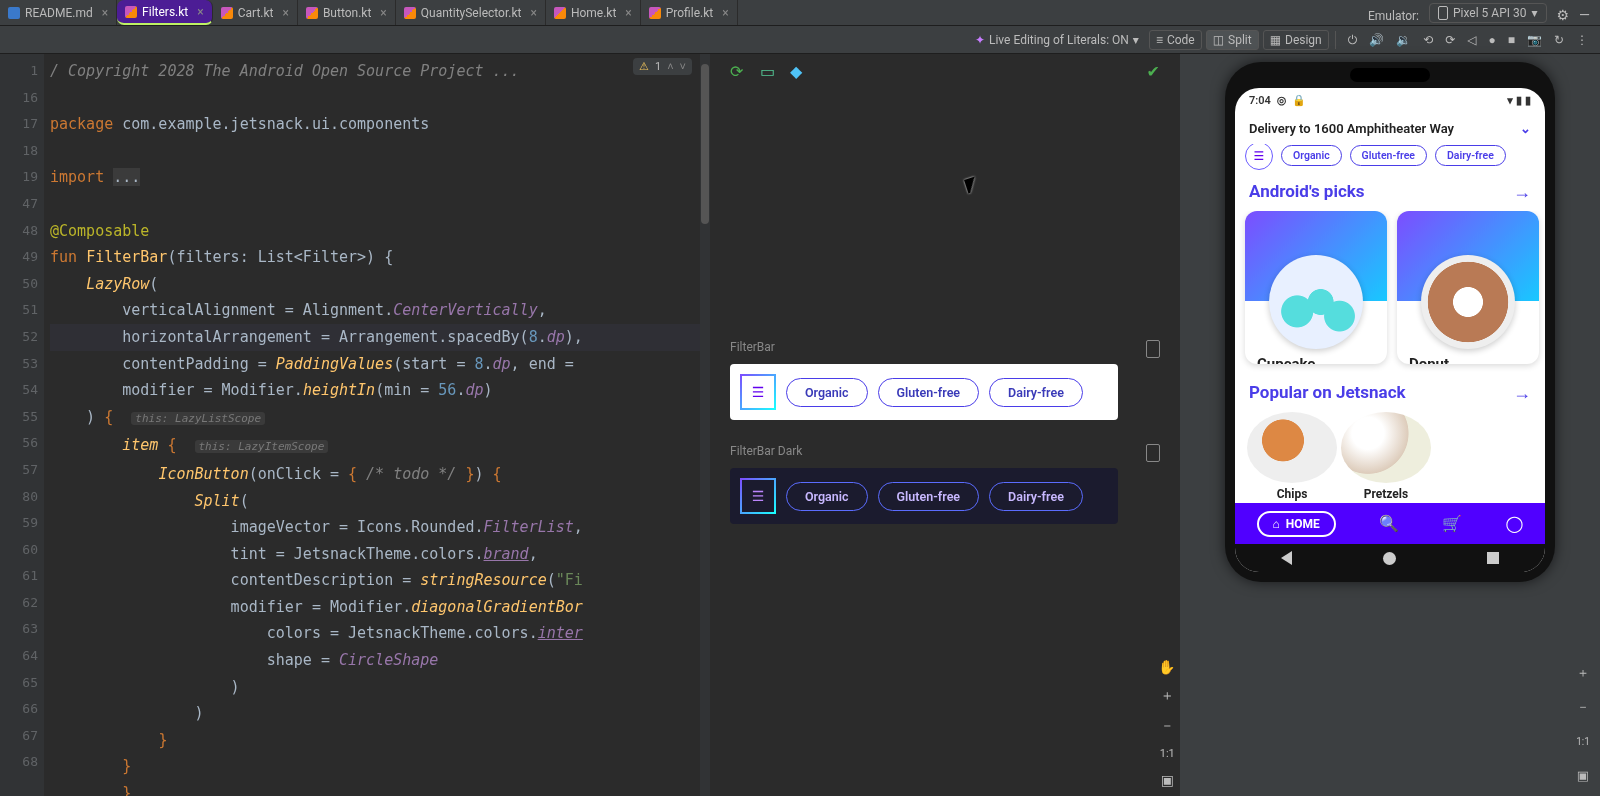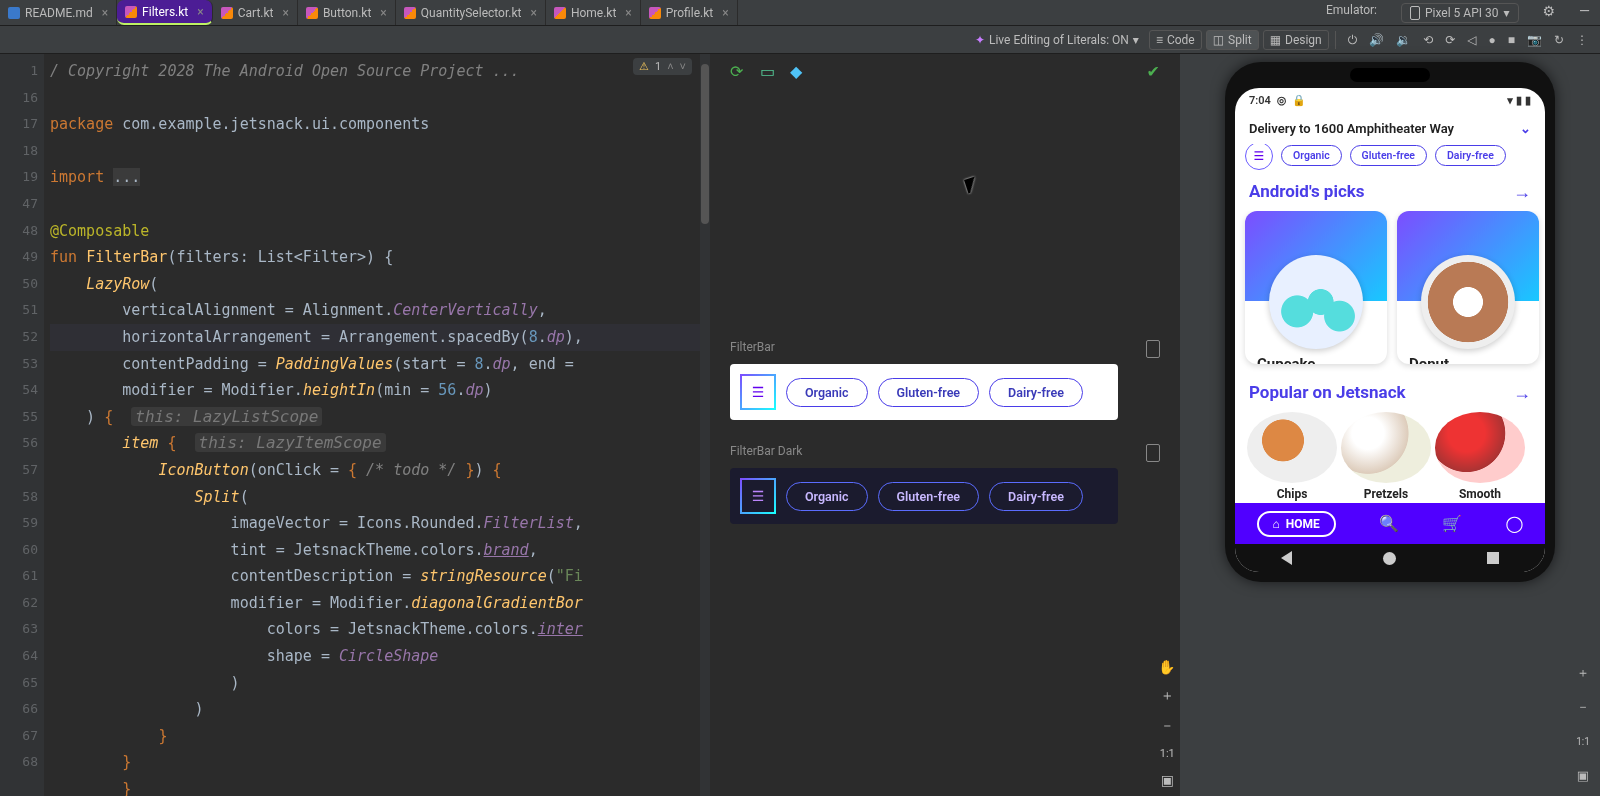--- a/index.html
+++ b/index.html
@@ -6,21 +6,21 @@
   html, body { width: 1600px; height: 796px; font-family: -apple-system, BlinkMacSystemFont, "Segoe UI", Roboto, sans-serif; overflow: hidden; }
   body { background: #2b2b2b; color: #bbb; display: flex; flex-direction: column; }
 
   
   .tabs { display: flex; align-items: center; background: #3c3f41; height: 26px; border-bottom: 1px solid #1e1e1e; font-size: 12px; }
   .tab { display: flex; align-items: center; padding: 0 8px; height: 100%; color: #bbb; border-right: 1px solid #2b2b2b; cursor: pointer; gap: 5px; }
   .tab.active { background: #4c1d95; border-bottom: 2px solid #bef264; color: #fff; border-radius: 7px; }
   .tab .icon-kt { width: 12px; height: 12px; background: linear-gradient(135deg, #c757bc 50%, #f88909 50%); border-radius: 2px; }
   .tab .icon-md { width: 12px; height: 12px; background: #3a79cb; border-radius: 2px; }
   .tab .close { color: #888; font-size: 12px; margin-left: 4px; }
-  .tabs-right { margin-left: auto; display: flex; align-items: flex-start; gap: 24px; padding: 0 10px; color: #bbb; }
+  .tabs-right { margin-left: auto; display: flex; align-items: flex-end; gap: 10px; padding: 0 10px; color: #bbb; }
   .device-select { display: flex; align-items: center; gap: 5px; border: 1px solid #555; border-radius: 4px; padding: 2px 8px; font-size: 12px; }
   .phone-ic { width: 10px; height: 14px; border: 1px solid #bbb; border-radius: 2px; }
   
   
   .toolbar { display: flex; align-items: center; background: #3c3f41; height: 28px; font-size: 12px; border-bottom: 1px solid #1e1e1e; padding: 0 6px; }
   .toolbar .spacer { flex: 1; }
   .toolbar .tb-item { display: flex; align-items: center; gap: 4px; padding: 2px 6px; cursor: pointer; color: #bbb; }
   .toolbar .tb-item.view { border: 1px solid #555; border-radius: 3px; margin-left: 4px; }
   .toolbar .tb-item.view.active { background: #4e5254; }
   .sep { width: 1px; height: 18px; background: #555; margin: 0 6px; }
@@ -37,21 +37,21 @@
   .tri-warn { color: #f2c55c; }
   .chev { color: #888; }
 
   .kw { color: #cc7832; }
   .str { color: #6a8759; }
   .annot { color: #bbb529; }
   .prop { color: #9876aa; font-style: italic; }
   .func { color: #ffc66d; }
   .func-it { color: #ffc66d; font-style: italic; }
   .comment { color: #808080; font-style: italic; }
-  .hint { color: #787878; font-style: italic; font-size: 16px; background: #3a3a3a; padding: 0 4px; border-radius: 3px; }
+  .hint { color: #787878; font-style: italic; font-size: 11px; background: #3a3a3a; padding: 0 4px; border-radius: 3px; }
   .num { color: #6897bb; }
   .underline { text-decoration: underline; text-decoration-color: #9876aa; }
 
   
   .preview-pane { flex: 1; background: #2b2b2b; display: flex; flex-direction: column; position: relative; padding: 6px 20px; }
   .preview-tools { display: flex; gap: 12px; padding: 2px 0 16px 0; align-items: center; }
   .preview-tools .ic { width: 18px; height: 18px; cursor: pointer; }
   .preview-tools .chk { position: absolute; right: 20px; top: 8px; color: #4caf50; font-size: 16px; }
   .preview-label { font-size: 12px; color: #888; margin: 24px 0 6px 0; display: flex; justify-content: space-between; }
   .preview-card { background: #fff; border-radius: 4px; padding: 10px; display: flex; align-items: center; gap: 10px; width: 388px; overflow: hidden; }
@@ -209,21 +209,21 @@
       <div>48</div>
       <div>49</div>
       <div>50</div>
       <div>51</div>
       <div>52</div>
       <div>53</div>
       <div>54</div>
       <div>55</div>
       <div>56</div>
       <div>57</div>
-      <div>58</div>
+      <div>80</div>
       <div>59</div>
       <div>60</div>
       <div>61</div>
       <div>62</div>
       <div>63</div>
       <div>64</div>
       <div>65</div>
       <div>66</div>
       <div>67</div>
       <div>68</div>
@@ -374,24 +374,20 @@
         </div>
         <div class="circles">
           <div class="circ-item">
               <div class="circ c1"></div>
               <div class="cn">Chips</div>
             </div>
           <div class="circ-item">
               <div class="circ c2"></div>
               <div class="cn">Pretzels</div>
             </div>
-          <div class="circ-item">
-              <div class="circ c3"></div>
-              <div class="cn">Smooth</div>
-            </div>
         </div>
 
         <div class="bottom-nav">
           <div class="bn-item home-chip">
               <span>⌂</span> 
               <span>HOME</span>
             </div>
           <div class="bn-item">
               <span>🔍</span>
             </div>

